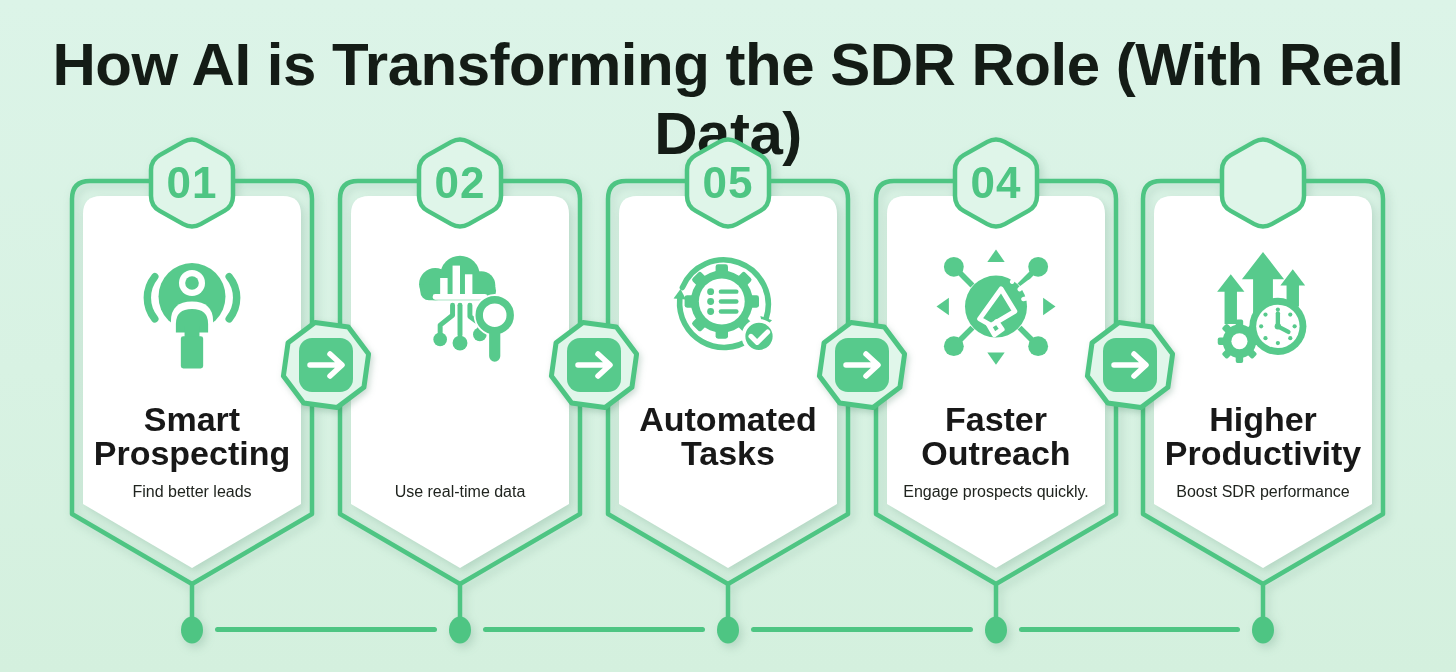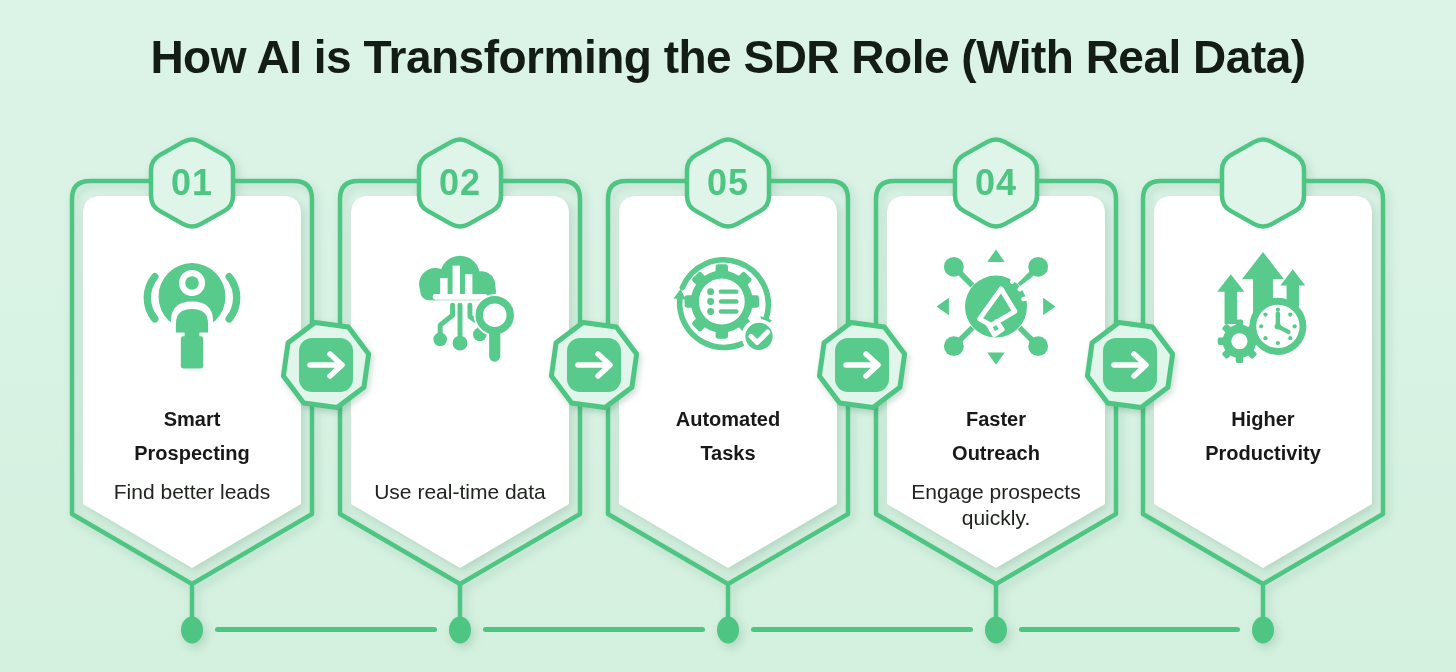--- a/index.html
+++ b/index.html
@@ -6,43 +6,43 @@
   body { font-family: "Liberation Sans", sans-serif; }
   #canvas {
     position: relative;
     width: 1456px; height: 672px;
     background: linear-gradient(180deg, #dcf4e8 0%, #d8f2e3 55%, #d4f0de 100%);
     overflow: hidden;
   }
   #main-title {
     position: absolute; top: 30px; left: 0; width: 100%;
     margin: 0; text-align: center;
-    font-size: 46px; font-weight: 700; letter-spacing: -0.5px;
+    font-size: 60px; font-weight: 700; letter-spacing: -0.5px;
     color: #141c16;
   }
   .step { position: absolute; top: 135px; width: 252px; height: 512px; }
   .card-svg {
     position: absolute; left: 0; top: 0; overflow: visible;
     filter: drop-shadow(3px 4px 5px rgba(47,110,80,0.20));
   }
   .step-number {
     position: absolute; top: 26px; left: 0; right: 0;
-    text-align: center; font-size: 36px; font-weight: 700;
+    text-align: center; font-size: 44px; font-weight: 700;
     line-height: 44px; color: #4ec583; letter-spacing: 1px;
   }
   .step-icon { position: absolute; top: 112px; left: 64px; width: 124px; height: 124px; }
   .step-title {
     position: absolute; top: 267px; left: 0; right: 0;
     margin: 0 auto; width: min-content;
-    text-align: center; font-size: 20px; font-weight: 700;
+    text-align: center; font-size: 34px; font-weight: 700;
     line-height: 34px; color: #181818; white-space: normal;
   }
   .step-subtitle {
     position: absolute; top: 344px; left: 31px; width: 190px;
-    text-align: center; font-size: 21px; line-height: 26px; color: #20241f;
+    text-align: center; font-size: 16px; line-height: 26px; color: #20241f;
   }
   .connector {
     position: absolute; top: 317px; width: 96px; height: 96px;
     filter: drop-shadow(2px 3px 3px rgba(47,110,80,0.25));
   }
   .tl-seg {
     position: absolute; top: 627px; height: 5px;
     border-radius: 3px; background: #4ec583;
   }
 </style>
@@ -269,20 +269,21 @@
         <circle cx="48.5" cy="64" r="1.7"></circle>
           <circle cx="52" cy="54.5" r="1.7"></circle>
       </g>
       <g stroke="#57ca8c" stroke-width="3.5" stroke-linecap="round">
         <path d="M62,64 L62,53.5"></path>
           <path d="M62,64 L70.5,68.5"></path>
       </g>
       <circle cx="62" cy="64" r="2.6" fill="#57ca8c"></circle>
     </svg>
     <div class="step-title">Higher Productivity</div>
+    <div class="step-subtitle">Boost SDR performance</div>
   </div>
 
   <div class="connector" style="left:278px">
     <svg width="96" height="96" viewBox="0 0 96 96">
       <polygon points="88.65,64.84 64.84,88.65 31.16,88.65 7.35,64.84 7.35,31.16 31.16,7.35 64.84,7.35 88.65,31.16" transform="rotate(8 48 48)" fill="#e0f6ea" stroke="#4ec583" stroke-width="5" stroke-linejoin="round"></polygon>
       <rect x="21" y="21" width="54" height="54" rx="13" fill="#57ca8c"></rect>
       <path d="M32,48 L63,48 M52,37 L64,48 L52,59" fill="none" stroke="#ffffff" stroke-width="5.5" stroke-linecap="round" stroke-linejoin="round"></path>
     </svg>
   </div>
   <div class="connector" style="left:546px">

